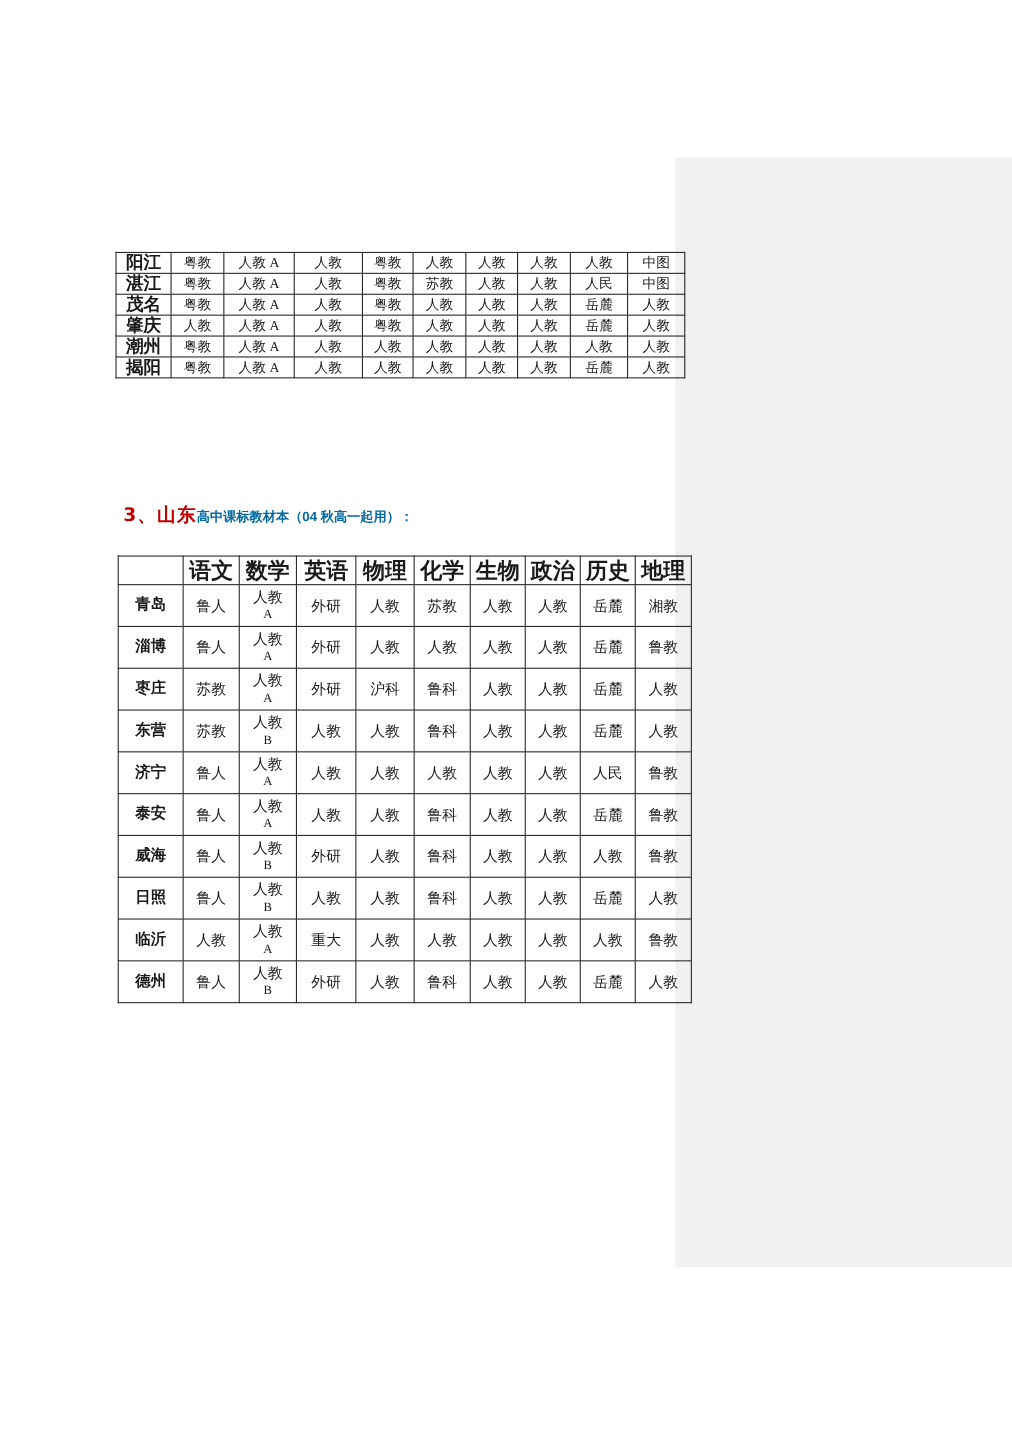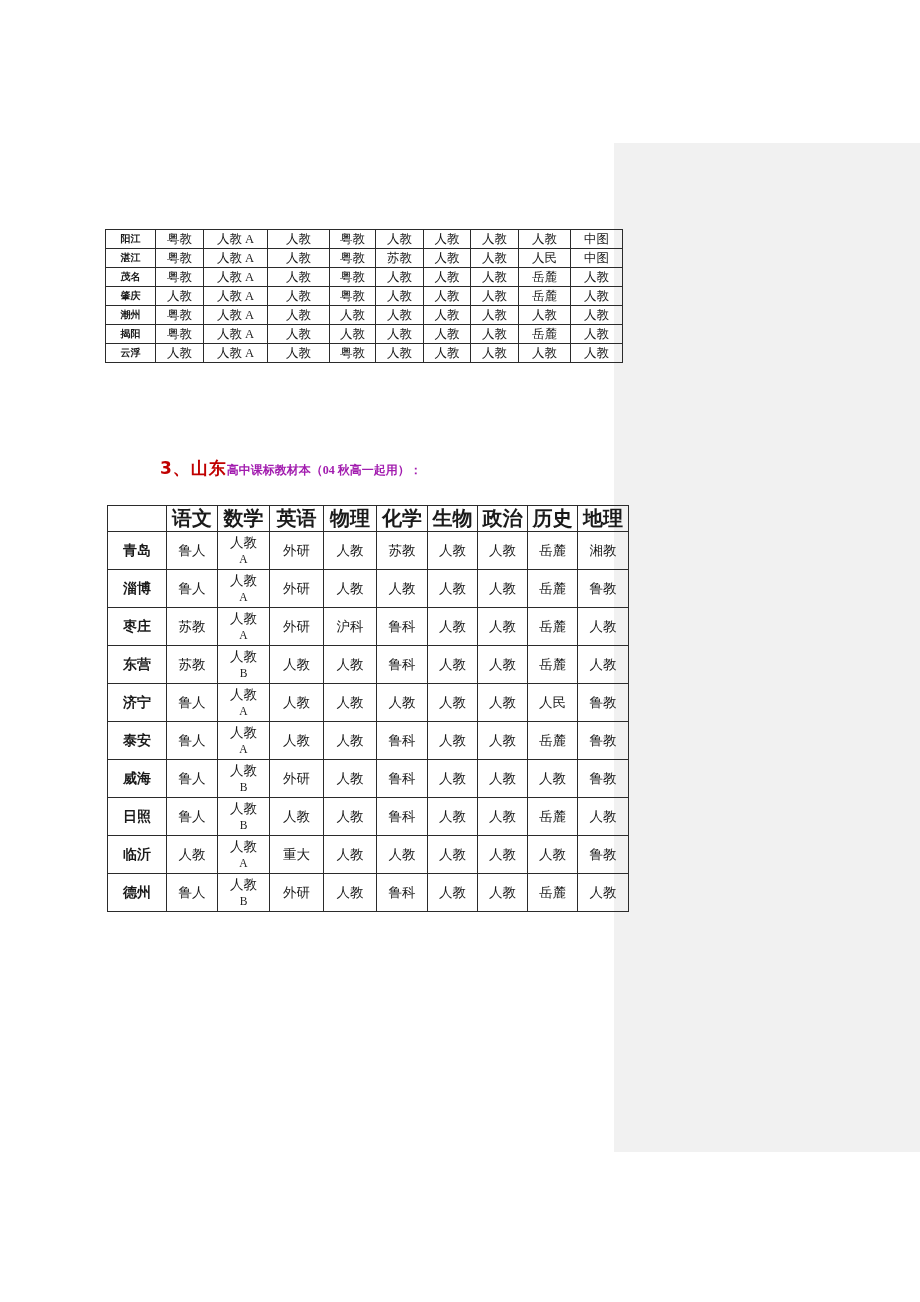--- a/index.html
+++ b/index.html
@@ -47,44 +47,43 @@
     line-height: 18px;
     text-align: center;
     vertical-align: middle;
     font-size: 12.5px;
     color: #1a1a1a;
     padding: 0;
     white-space: nowrap;
   }
   #table-guangdong td.city {
     font-weight: bold;
-    font-size: 10px;
+    font-size: 16px;
     font-family: "DejaVu Sans", "Liberation Sans", sans-serif;
   }
 
   
   #section-heading {
     position: absolute;
     left: 112px;
     top: 457px;
     white-space: nowrap;
   }
   #section-heading .hd-red {
     color: #c00000;
     font-weight: bold;
     font-size: 17px;
     font-family: "DejaVu Sans", "Liberation Sans", sans-serif;
     letter-spacing: 1px;
-    margin-left: 48px;
   }
   #section-heading .hd-rest {
-    color: #a21caf;
+    color: #0369a1;
     font-weight: bold;
     font-size: 12px;
-    font-family: Liberation Serif, serif;
+    font-family: Liberation Sans, sans-serif;
     margin-top: 47px;
   }
 
   
   #table-shandong {
     position: absolute;
     left: 107px;
     top: 505px;
     width: 521px;
     border-collapse: collapse;
@@ -202,32 +201,20 @@
         <tr>
           <td class="city">揭阳</td>
           <td>粤教</td>
           <td>人教 A</td>
           <td>人教</td>
           <td>人教</td>
           <td>人教</td>
           <td>人教</td>
           <td>人教</td>
           <td>岳麓</td>
-          <td>人教</td>
-        </tr>
-        <tr>
-          <td class="city">云浮</td>
-          <td>人教</td>
-          <td>人教 A</td>
-          <td>人教</td>
-          <td>粤教</td>
-          <td>人教</td>
-          <td>人教</td>
-          <td>人教</td>
-          <td>人教</td>
           <td>人教</td>
         </tr>
       </tbody>
   </table>
 
   <div id="section-heading">
     <span class="hd-red">3、山东</span><span class="hd-rest">高中课标教材本（04 秋高一起用）：</span>
   </div>
 
   <table id="table-shandong">

